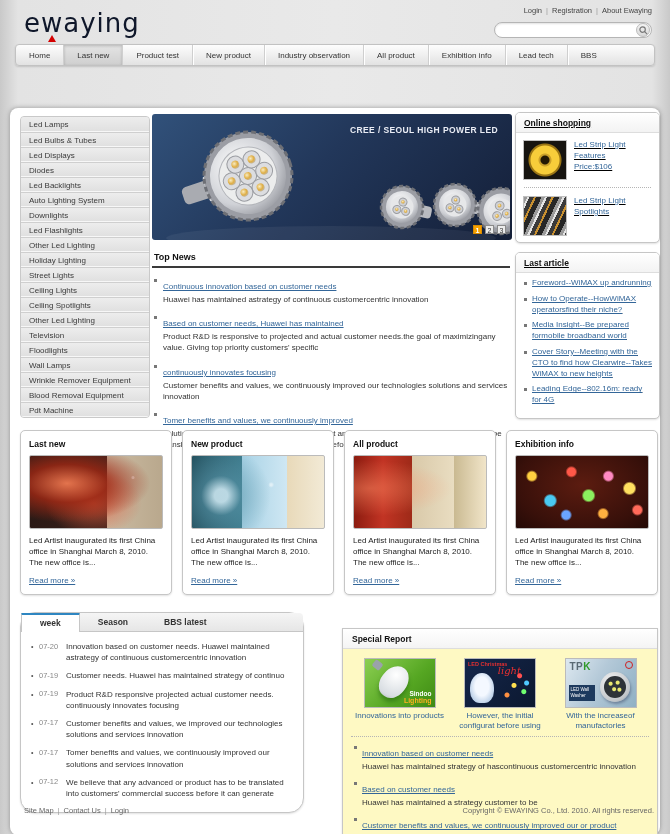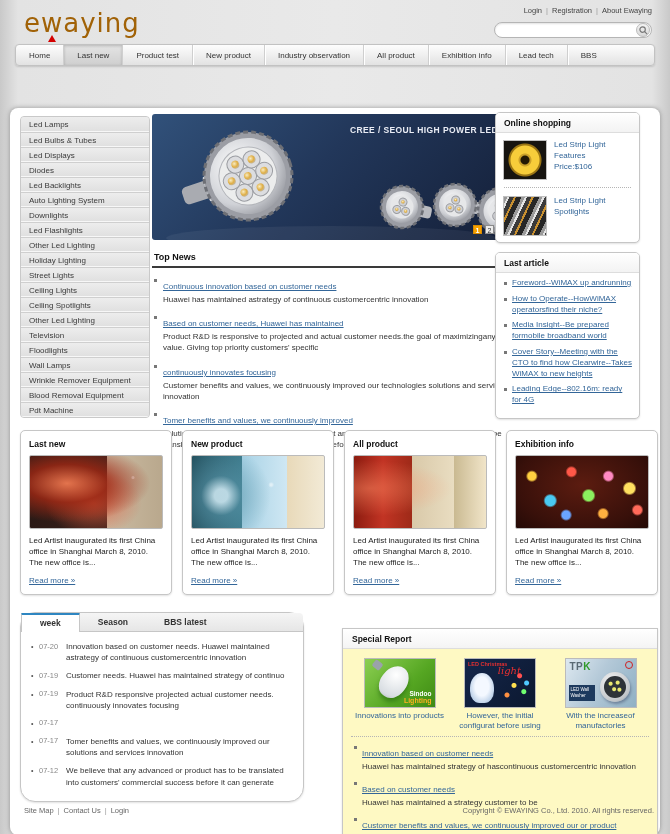--- a/index.html
+++ b/index.html
@@ -4,21 +4,21 @@
 <style>
   *{box-sizing:border-box;margin:0;padding:0;}
   html,body{width:670px;height:834px;}
   body{position:relative;font-family:"Liberation Sans",sans-serif;background:linear-gradient(90deg,#c9c9c9 0,#e3e3e3 18px,#e9e9e9 50%,#e3e3e3 calc(100% - 18px),#c9c9c9 100%);overflow:hidden;}
   a{text-decoration:underline;color:#336699;cursor:pointer;}
 
   
   .toplinks{position:absolute;top:6px;right:18px;font-size:7.5px;color:#555;}
   .toplinks span.tl{color:#444;text-decoration:none;cursor:pointer;}
   .toplinks .sep{margin:0 4px;color:#999;}
-  .logo{position:absolute;left:24px;top:8px;font-family:"DejaVu Sans",sans-serif;font-size:26px;font-weight:400;letter-spacing:1px;color:#a16207;}
+  .logo{position:absolute;left:24px;top:8px;font-family:"DejaVu Sans",sans-serif;font-size:26px;font-weight:400;letter-spacing:1px;color:#0f172a;}
   .logo .tri{position:absolute;left:24px;top:27px;width:0;height:0;border-left:4px solid transparent;border-right:4px solid transparent;border-bottom:7px solid #d40000;}
   .search{position:absolute;top:22px;right:18px;width:158px;height:16px;background:#fff;border:1px solid #b5b5b5;border-radius:9px;display:flex;align-items:center;box-shadow:inset 0 1px 2px rgba(0,0,0,.12);}
   .search input{flex:1;border:none;outline:none;background:transparent;font-size:8px;padding:0 6px;height:100%;}
   .search .sbtn{width:14px;height:14px;margin-right:1px;border-radius:50%;background:linear-gradient(#f4f4f4,#d8d8d8);border:1px solid #bbb;display:flex;align-items:center;justify-content:center;cursor:pointer;}
 
   
   .navbar{position:absolute;top:44px;left:15px;width:640px;height:22px;background:linear-gradient(#fdfdfd,#e2e2e2);border:1px solid #c2c2c2;border-radius:4px;display:flex;align-items:stretch;box-shadow:0 1px 2px rgba(0,0,0,.15);}
   .nav-item{display:flex;align-items:center;padding:2px 13px;font-size:8px;color:#333;border-right:1px solid #cfcfcf;box-shadow:1px 0 0 #fff;cursor:pointer;white-space:nowrap;}
   .nav-item:last-child{border-right:none;box-shadow:none;}
   .nav-item.active{background:linear-gradient(#e4e4e4,#cfcfcf);box-shadow:inset 0 1px 3px rgba(0,0,0,.2);}
@@ -41,21 +41,21 @@
 
   
   .topnews{margin-top:9px;width:358px;}
   .tn-title{font-size:9px;font-weight:bold;color:#111;padding:3px 2px 4px;border-bottom:2px solid #3a3a3a;margin-bottom:7px;}
   .news{position:relative;padding-left:11px;margin-bottom:7px;}
   .news::before{content:"";position:absolute;left:2px;top:4px;width:3px;height:3px;background:#777;}
   .nlink{font-size:8px;}
   .ndesc{font-size:8px;color:#333;line-height:1.4;margin-top:1px;}
 
   
-  .rightcol{position:absolute;left:485px;top:4px;width:145px;}
+  .rightcol{position:absolute;left:505px;top:4px;width:145px;text-decoration:underline;}
   .rcard{background:#fff;border:1px solid #c6c6c6;border-radius:5px;box-shadow:0 1px 2px rgba(0,0,0,.12);overflow:hidden;}
   .rcard-h{font-size:8.5px;font-weight:bold;color:#111;padding:5px 8px 4px;border-bottom:1px solid #ddd;background:linear-gradient(#fff,#f3f3f3);}
   .shop-item{display:flex;padding:7px 7px 6px;}
   .thumb{width:44px;height:40px;border:1px solid #c0c0c0;flex:none;}
   .th-coil{background:radial-gradient(circle at 50% 50%,#241903 0 4px,#caa028 5px 6px,#f7cd3a 7px 14px,#9a7514 15px 16px,#161410 17px);}
   .th-tubes{background:#2a2a2a repeating-linear-gradient(115deg,#9a9a9a 0 3px,#e4e4e4 3px 5px,#3a3a3a 5px 9px,#c89030 9px 11px,#262626 11px 16px);}
   .shop-txt{margin-left:7px;font-size:8px;color:#336699;line-height:1.35;cursor:pointer;}
   .dotted{border-top:1px dotted #b5b5b5;margin:1px 8px;}
   .art-list{padding:5px 7px 7px;}
   .art-item{position:relative;padding-left:9px;margin-bottom:5px;font-size:8px;line-height:1.35;}
@@ -386,20 +386,21 @@
           <span class="wk-txt">Customer needs. Huawei has maintained strategy of continuo</span>
         </div>
       <div class="wk-item">
           <span class="bl">•</span>
           <span class="wk-date">07-19</span>
           <span class="wk-txt">Product R&amp;D responsive projected actual customer needs. continuously innovates focusing</span>
         </div>
       <div class="wk-item">
           <span class="bl">•</span>
           <span class="wk-date">07-17</span>
+          <span class="wk-txt">Customer benefits and values, we improved our technologies solutions and services innovation</span>
         </div>
       <div class="wk-item">
           <span class="bl">•</span>
           <span class="wk-date">07-17</span>
           <span class="wk-txt">Tomer benefits and values, we continuously improved our solutions and services innovation</span>
         </div>
       <div class="wk-item">
           <span class="bl">•</span>
           <span class="wk-date">07-12</span>
           <span class="wk-txt">We believe that any advanced or product has to be translated into customers' commercial success before it can generate</span>

